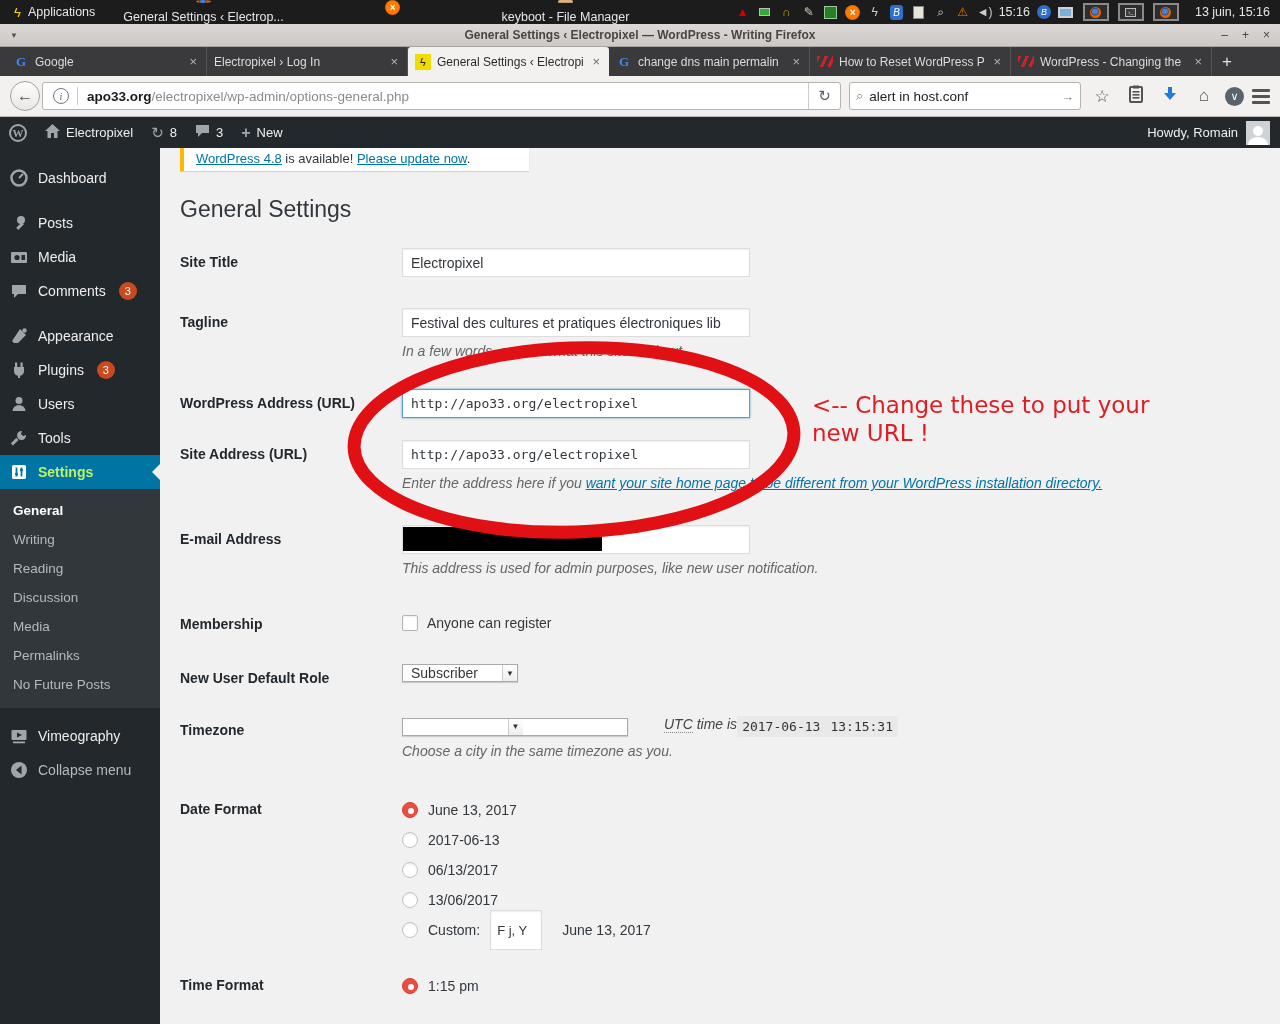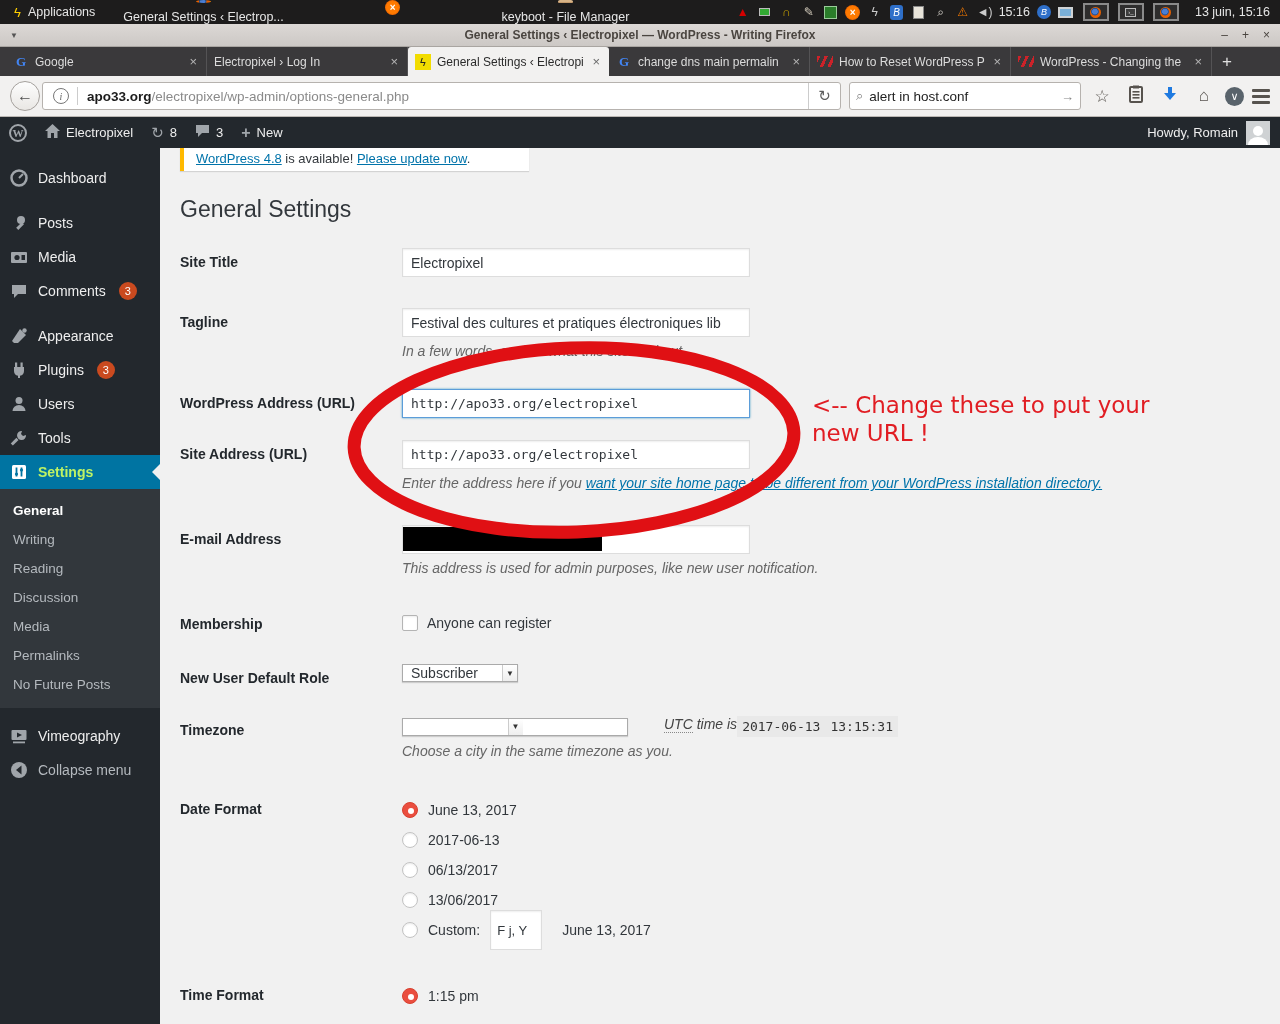--- a/index.html
+++ b/index.html
@@ -532,21 +532,21 @@
             <span class="tz-right">
               <span><span class="utc-dotted">UTC</span><span> time is </span></span>
               <code class="code">2017-06-13</code>
                 <code class="code">13:15:31</code>
             </span>
           </div>
           <div class="help">Choose a city in the same timezone as you.</div>
         </div>
       </div>
 
-      <div class="form-row" style="margin-bottom:36px">
+      <div class="form-row" style="margin-bottom:26px">
         <div class="f-label">Date Format</div>
         <div class="f-field">
           <div class="radio-row">
               <span class="radio checked"></span>
               <span>June 13, 2017</span>
             </div>
           <div class="radio-row">
               <span class="radio"></span>
               <span>2017-06-13</span>
             </div>

